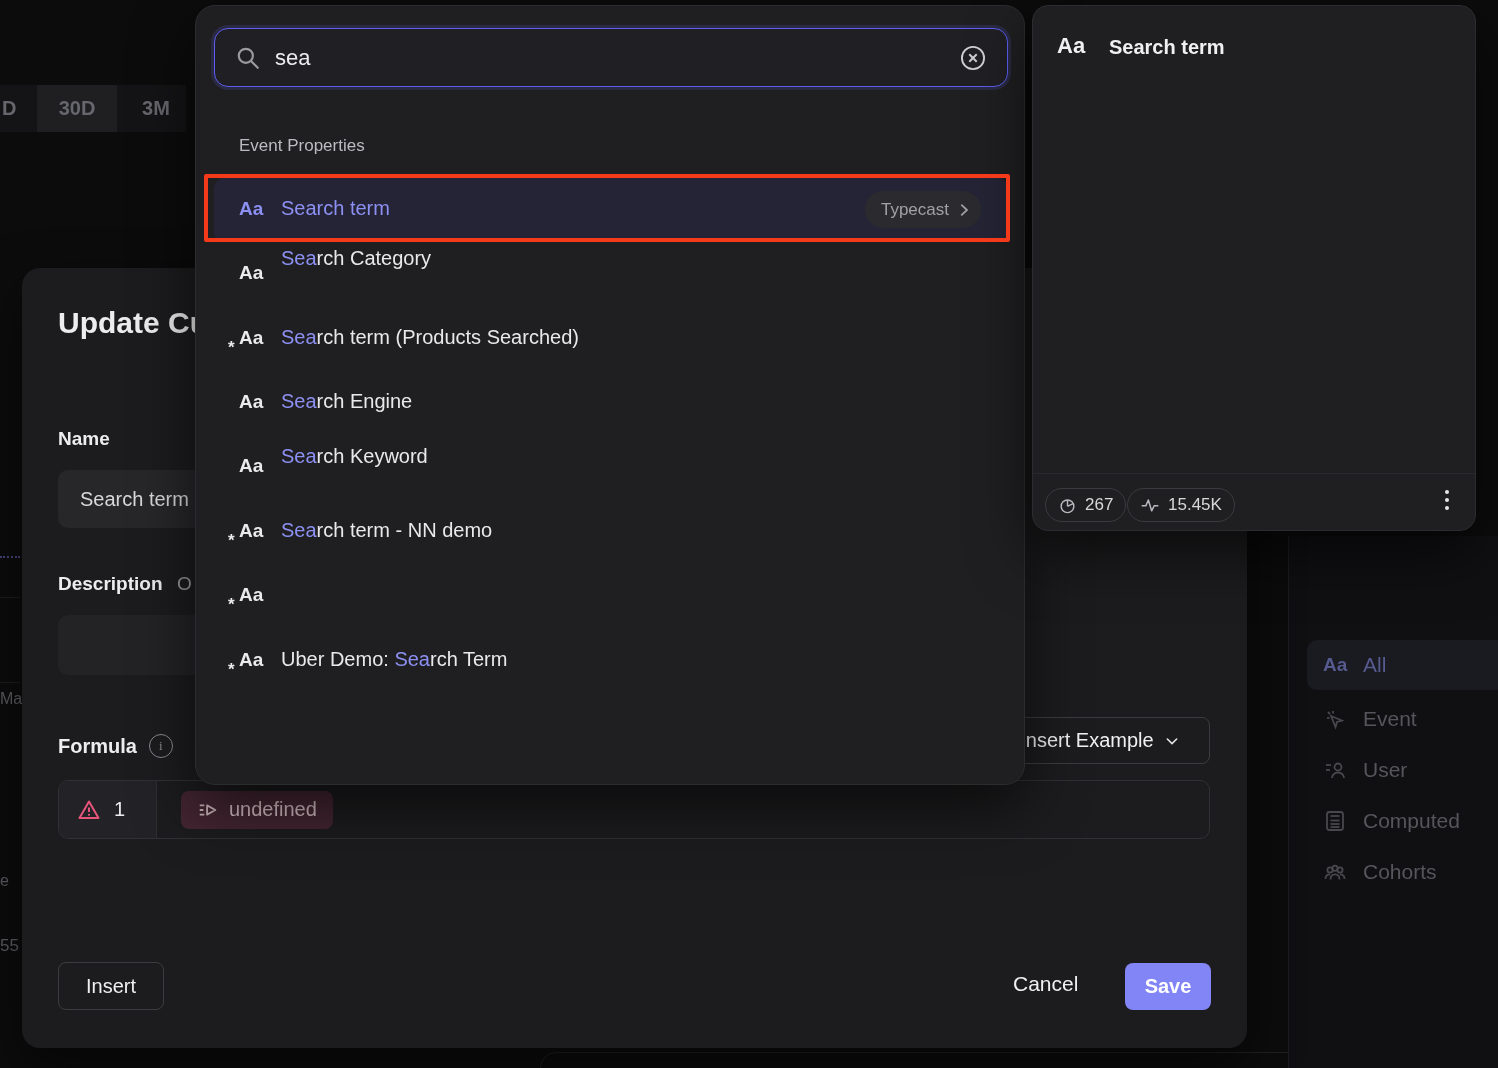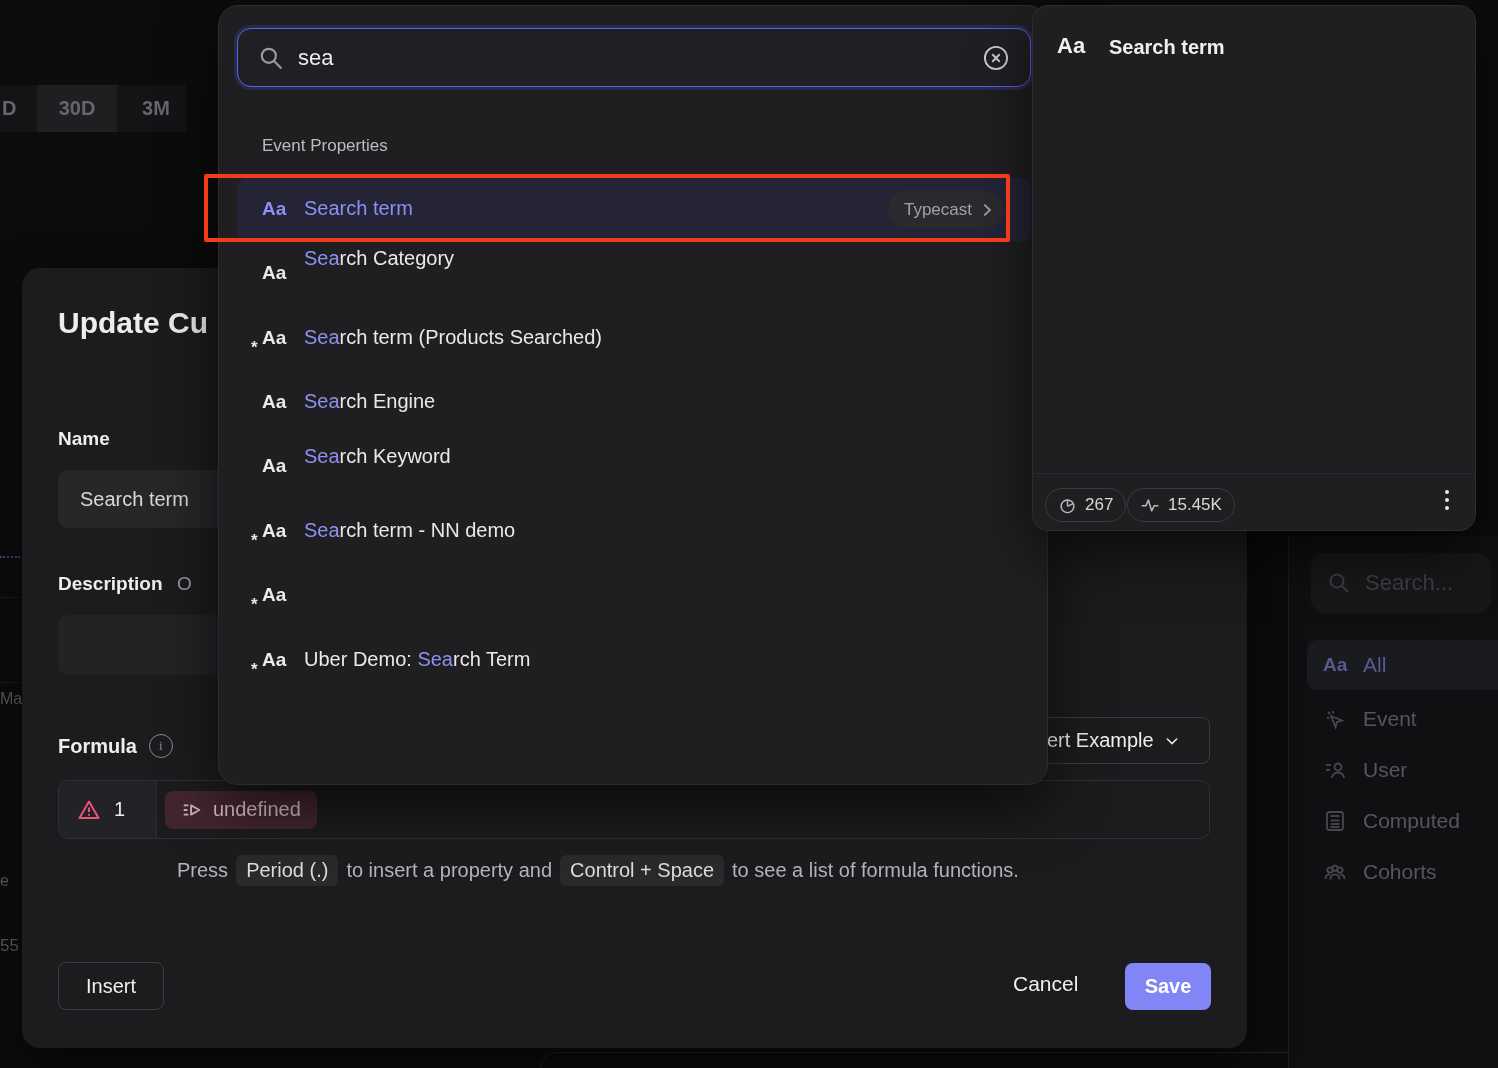--- a/index.html
+++ b/index.html
@@ -41,21 +41,21 @@
   .btn-save{background:#8285f6;border:none;border-radius:8px;color:#fff;font-size:20px;font-weight:600;}
   .btn-text{background:none;border:none;color:#f0f0f2;font-size:21px;}
   .f-field{border:1px solid #303035;border-radius:10px;overflow:hidden;background:#1c1c1e;}
   .f-gutter{width:97px;height:100%;background:#232327;border-right:1px solid #2e2e32;color:#ececee;font-size:20px;}
   .chip{background:#432531;border-radius:8px;color:#d5bfc5;font-size:20px;padding:0 16px;height:38px;}
   .kbd{background:#2a2a2d;border-radius:6px;color:#dcdcde;padding:4px 10px;margin:0 8px;}
   .hint{color:#b4b4b8;font-size:20px;}
 
   
   .panel{background:#1f1f21;border:1px solid #2c2c30;box-shadow:0 22px 60px rgba(0,0,0,.6);z-index:20;}
-  .ov-main{left:195px;top:5px;width:830px;height:780px;border-radius:20px;margin-left:23px;}
+  .ov-main{left:195px;top:5px;width:830px;height:780px;border-radius:20px;}
   .ov-search{left:18px;top:22px;width:794px;height:59px;background:#202024;border:1.5px solid #5c5ef0;
     border-radius:14px;box-shadow:0 0 0 3px rgba(80,82,200,.22);color:#ececf0;font-size:22px;}
   .ov-section{left:43px;top:130px;color:#bcbcc0;font-size:17px;}
   .item{left:18px;width:794px;height:64px;font-size:20px;color:#e9e9eb;border-radius:10px;}
   .item .ic{position:absolute;left:25px;width:34px;font-weight:600;font-size:19px;color:#eaeaec;}
   .item .lbl{position:absolute;left:67px;white-space:nowrap;}
   .item .match{color:#8d90f3;}
   .item.selected{background:#242436;}
   .item.selected .lbl,.item.selected .ic{color:#8d90f3;}
   .ast{position:absolute;left:-11px;bottom:-9px;font-size:17px;color:#eaeaec;}
@@ -83,27 +83,20 @@
 </div>
 <div class="abs bg-dotline"></div>
 <div class="abs bg-hline" style="left:0;top:597px"></div>
 <div class="abs bg-hline" style="left:0;top:682px"></div>
 <div class="abs bg-frag" style="left:0;top:690px">May</div>
 <div class="abs bg-frag" style="left:0;top:872px">e</div>
 <div class="abs bg-frag" style="left:0;top:936px;font-size:17px">55</div>
 <div class="abs bg-card"></div>
 
 <div class="abs sidebar">
-  <div class="abs sb-search row-center">
-    <svg width="24" height="24" viewBox="0 0 24 24" style="margin-left:16px">
-      <circle cx="10" cy="10" r="6.5" fill="none" stroke="#3c3c42" stroke-width="2"></circle>
-      <line x1="15" y1="15" x2="21" y2="21" stroke="#3c3c42" stroke-width="2"></line>
-    </svg>
-    <span class="ph">Search...</span>
-  </div>
   <div class="abs sb-row active row-center" style="top:104px">
     <span class="ic">Aa</span>
     <span>All</span>
   </div>
   <div class="abs sb-row row-center" style="top:158px">
     <span class="ic">
       <svg width="24" height="24" viewBox="0 0 24 24" stroke="#47474d" stroke-width="1.8" fill="none">
         <path d="M8 9 L19 13.5 L14 15 L12.5 20 Z"></path>
           <line x1="5" y1="5" x2="7" y2="7"></line>
           <line x1="4" y1="11" x2="6.5" y2="11"></line>
@@ -176,38 +169,31 @@
 
   <div class="abs f-field row-center" style="left:36px;top:512px;width:1152px;height:59px">
     <div class="f-gutter row-center">
       <svg width="24" height="24" viewBox="0 0 24 24" style="margin-left:18px">
         <path d="M12 3.5 L21.5 20 H2.5 Z" fill="none" stroke="#e8547a" stroke-width="2" stroke-linejoin="round"></path>
         <line x1="12" y1="9.5" x2="12" y2="14" stroke="#e8547a" stroke-width="2"></line>
         <circle cx="12" cy="16.8" r="1.1" fill="#e8547a"></circle>
       </svg>
       <span style="margin-left:13px">1</span>
     </div>
-    <div class="chip row-center" style="margin-left:8px;gap:10px">
+    <div class="chip row-center" style="margin-left:24px;gap:10px">
       <svg width="22" height="22" viewBox="0 0 24 24">
         <line x1="3" y1="7" x2="8" y2="7" stroke="#c9b3b8" stroke-width="2"></line>
         <line x1="3" y1="12" x2="7" y2="12" stroke="#c9b3b8" stroke-width="2"></line>
         <line x1="3" y1="17" x2="8" y2="17" stroke="#c9b3b8" stroke-width="2"></line>
         <path d="M11 7 L20 12 L11 17 Z" fill="none" stroke="#c9b3b8" stroke-width="2" stroke-linejoin="round"></path>
       </svg>
       <span>undefined</span>
     </div>
   </div>
 
-  <div class="abs hint row-center" style="left:155px;top:585px;height:34px">
-    <span>Press</span>
-    <span class="kbd">Period (.)</span>
-    <span>to insert a property and</span>
-    <span class="kbd">Control + Space</span>
-    <span>to see a list of formula functions.</span>
-  </div>
 
   <button class="abs btn-outline" style="left:36px;top:694px;width:106px;height:48px">Insert</button>
   <button class="abs btn-text" style="left:985px;top:703px">Cancel</button>
   <button class="abs btn-save" style="left:1103px;top:695px;width:86px;height:47px">Save</button>
 </div>
 
 <div class="abs panel ov-main">
   <div class="abs ov-search row-center">
     <svg width="26" height="26" viewBox="0 0 24 24" style="margin-left:20px">
       <circle cx="10" cy="10" r="6.5" fill="none" stroke="#9a9aa0" stroke-width="2"></circle>

